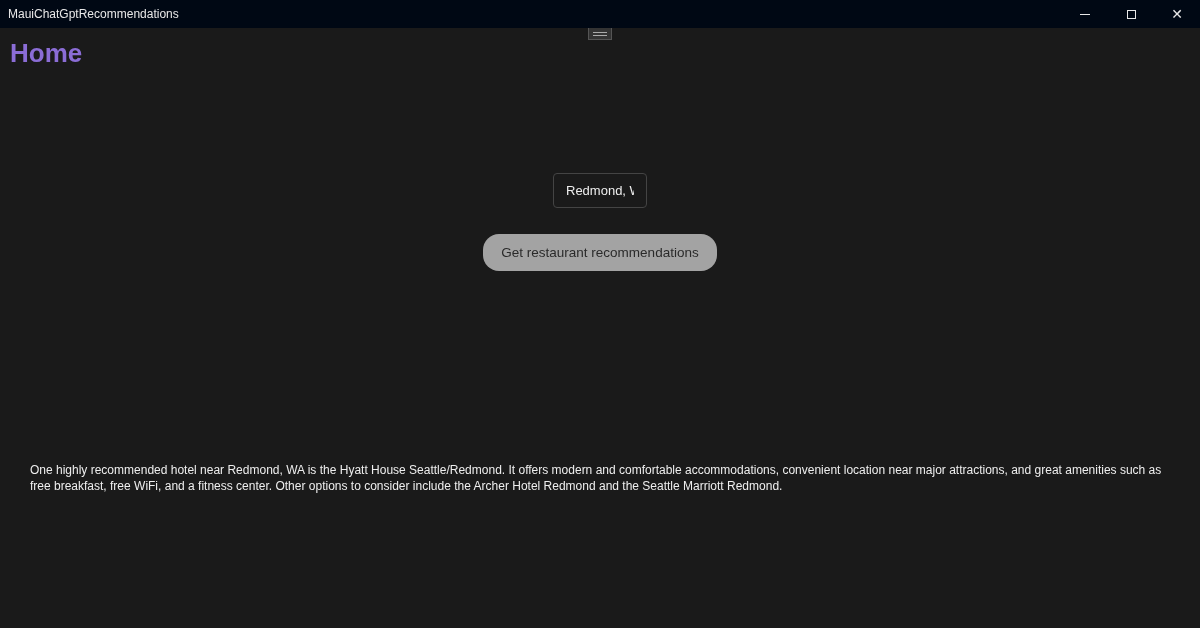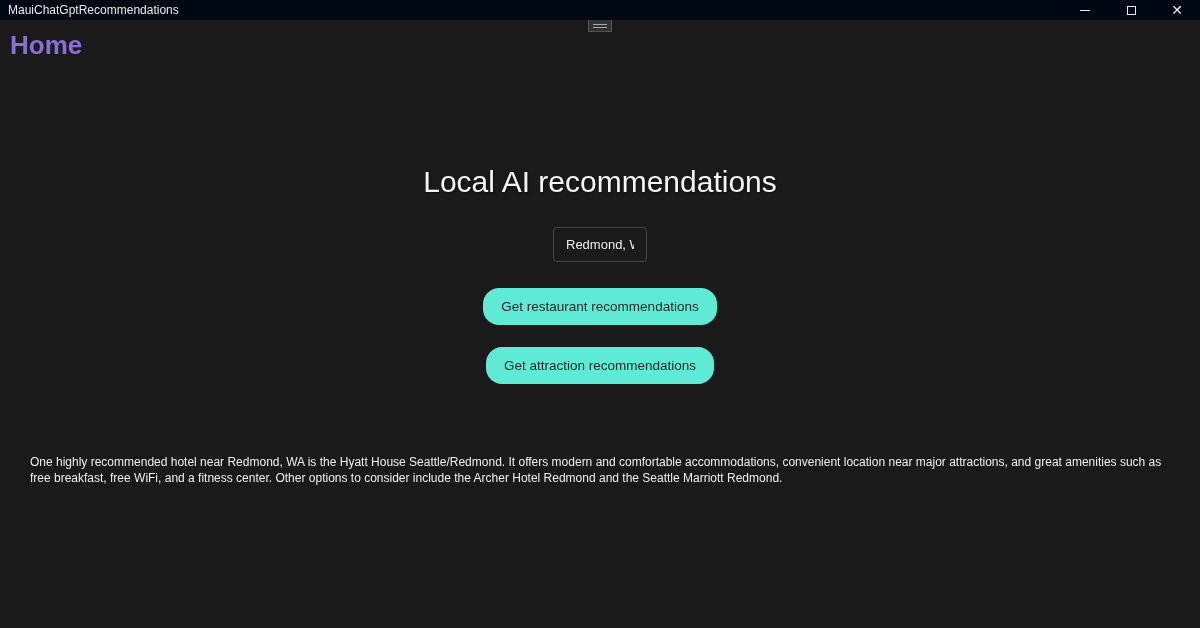--- a/index.html
+++ b/index.html
@@ -9,21 +9,21 @@
     }
     body {
       width: 1200px;
       height: 628px;
       background: #1a1a1a;
       font-family: 'Segoe UI', Tahoma, Geneva, Verdana, sans-serif;
       overflow: hidden;
       position: relative;
     }
     .titlebar {
-      height: 20px;
+      height: 28px;
       background: #000814;
       display: flex;
       align-items: center;
       justify-content: space-between;
       padding: 0 0 0 8px;
       color: #e8e8e8;
       font-size: 12px;
     }
     .titlebar-title {
       font-weight: 400;
@@ -109,29 +109,29 @@
       border-radius: 4px;
       color: #eee;
       font-size: 13px;
       padding: 9px 12px;
       width: 94px;
       text-align: left;
       font-family: inherit;
       margin-bottom: 26px;
     }
     .rec-button {
-      background: #5eead4;
+      background: #a3a3a3;
       color: #2a2a2a;
       border: none;
       border-radius: 16px;
       padding: 11px 18px;
       font-size: 13.5px;
       font-family: inherit;
       cursor: pointer;
-      margin-bottom: 22px;
+      margin-bottom: 32px;
       min-width: 180px;
     }
     .result-text {
       position: absolute;
       left: 30px;
       right: 30px;
       top: 435px;
       color: #eee;
       font-size: 12px;
       line-height: 1.3;
@@ -158,22 +158,20 @@
 
 <div class="content-area">
   <div class="home-label">Home</div>
 
   <div class="drag-handle">
     <div class="drag-handle-line"></div>
     <div class="drag-handle-line"></div>
   </div>
 
   <div class="main">
-    <h1 class="page-title">Local AI recommendations</h1>
 
     <input type="text" class="location-input" value="Redmond, WA" style="">
 
     <button class="rec-button">Get restaurant recommendations</button>
-    <button class="rec-button">Get attraction recommendations</button>
   </div>
 
   <div class="result-text">One highly recommended hotel near Redmond, WA is the Hyatt House Seattle/Redmond. It offers modern and comfortable accommodations, convenient location near major attractions, and great amenities such as free breakfast, free WiFi, and a fitness center. Other options to consider include the Archer Hotel Redmond and the Seattle Marriott Redmond.</div>
 </div>
 
 </body></html>

